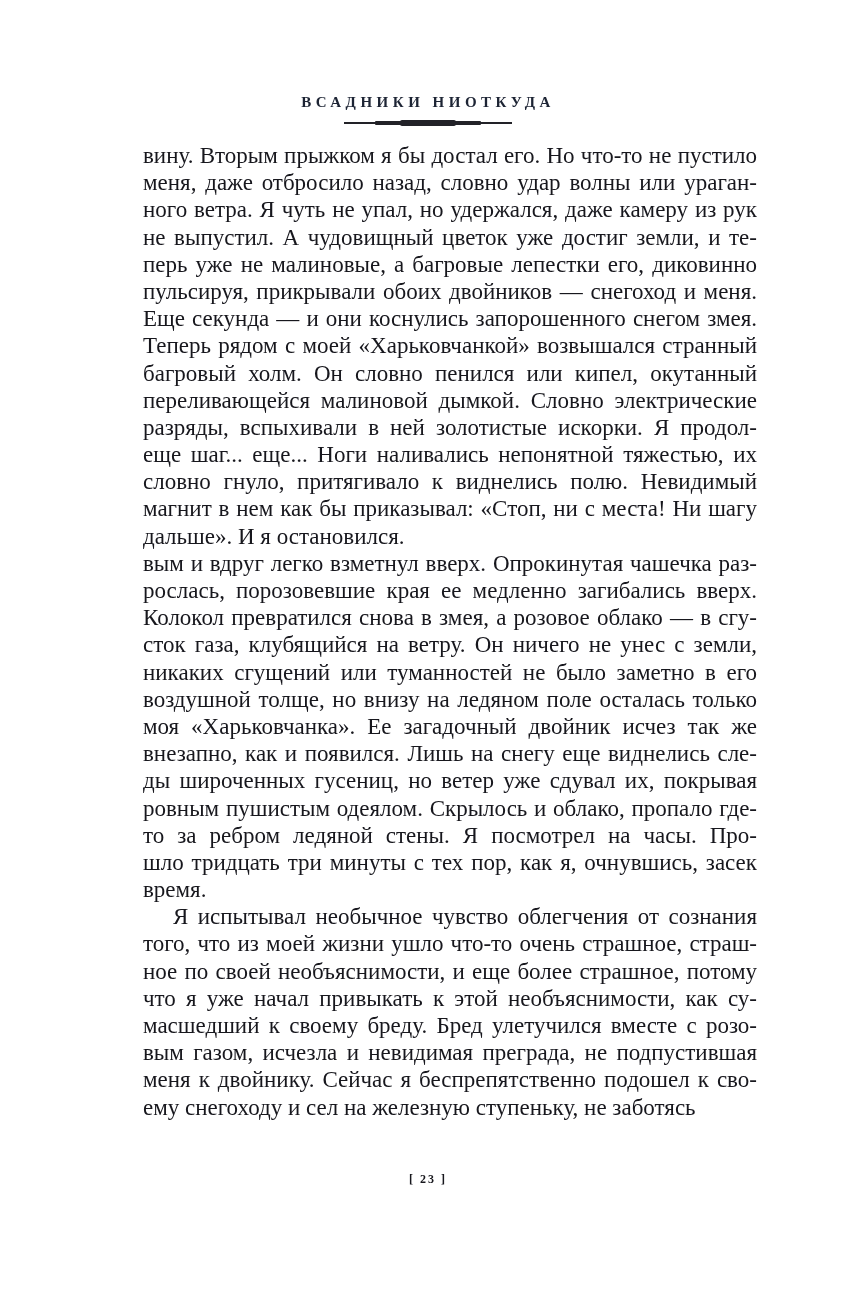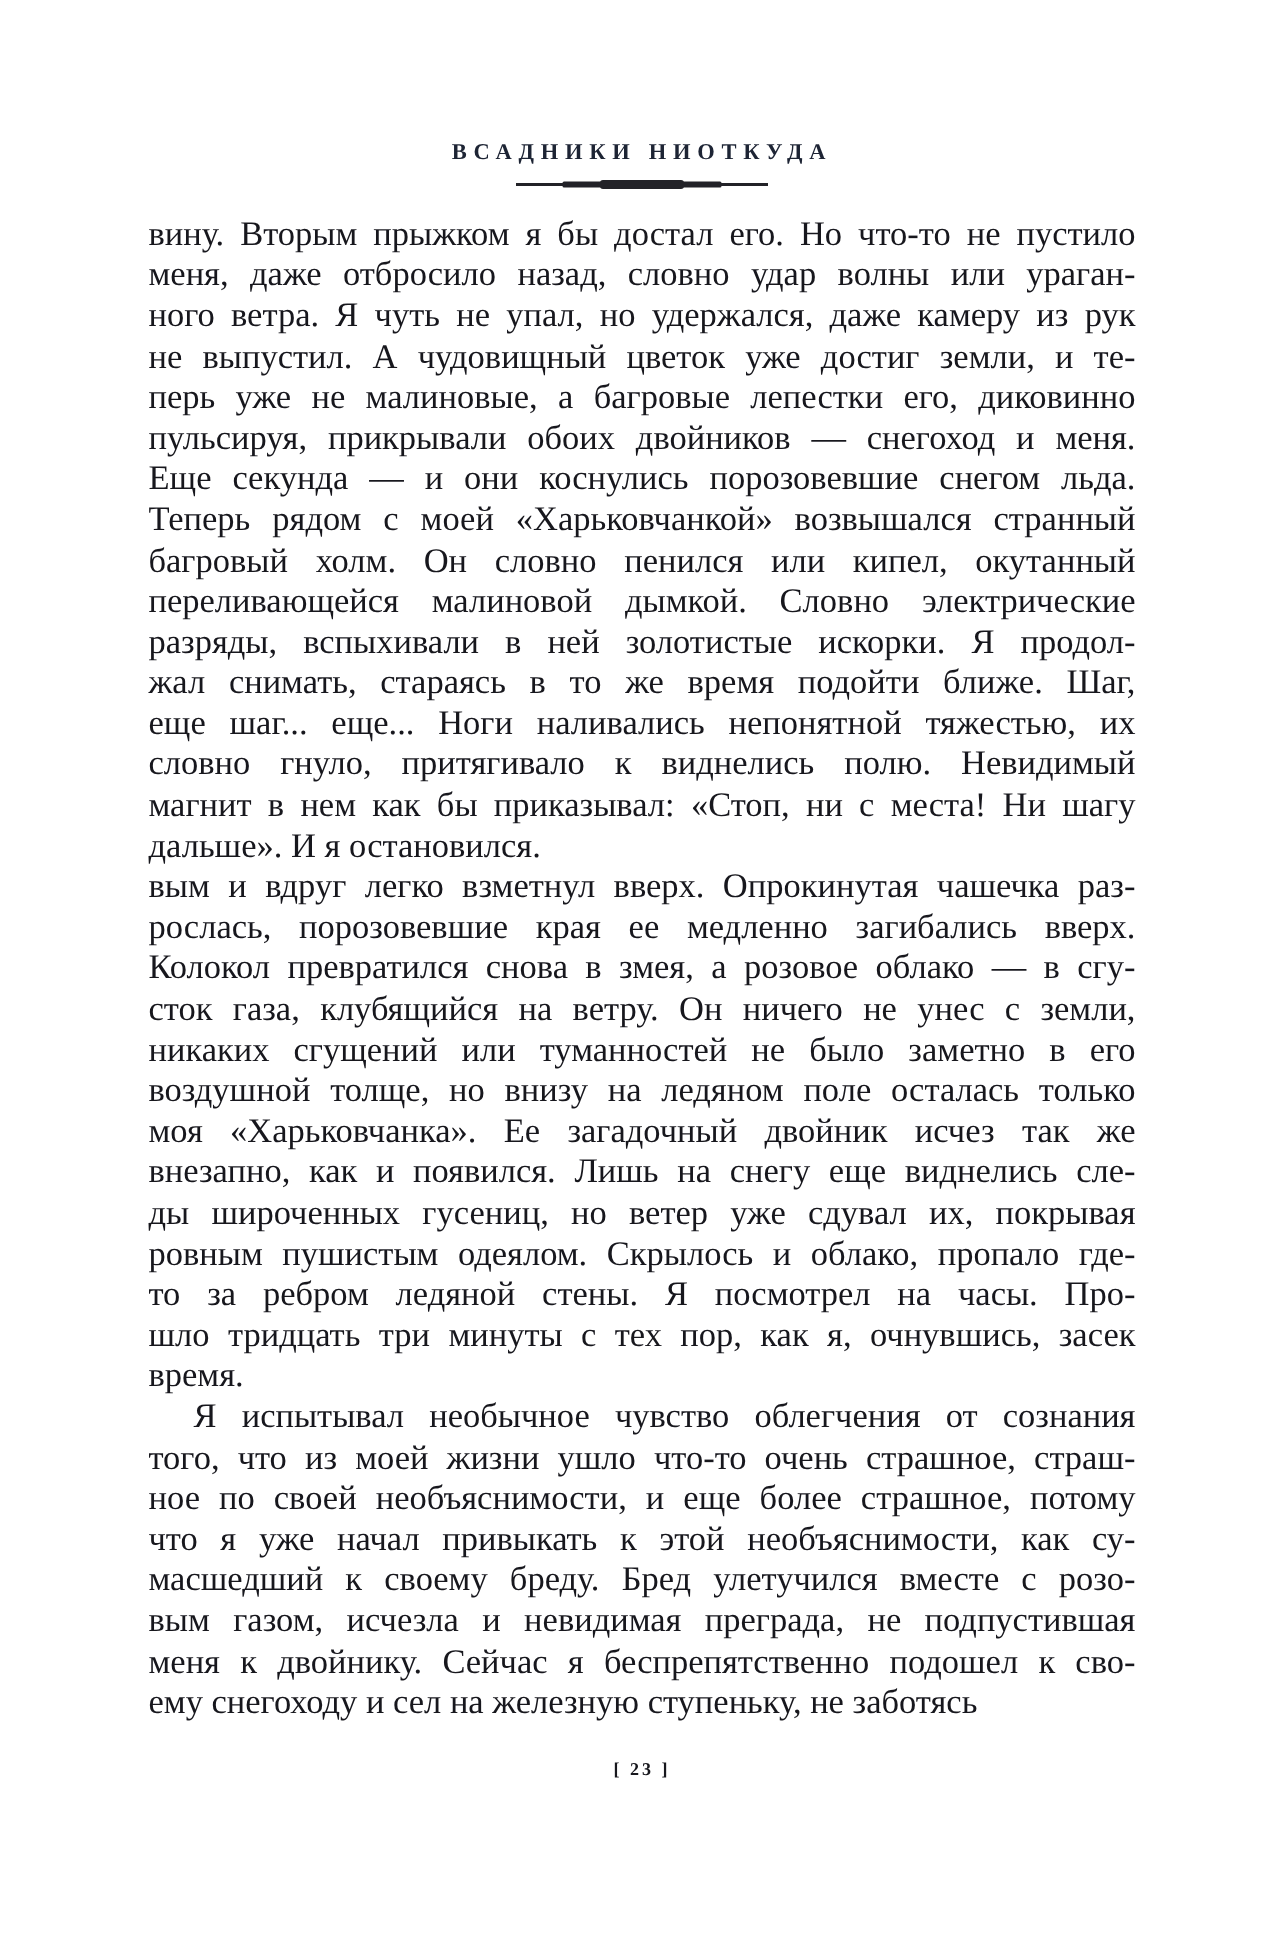--- a/index.html
+++ b/index.html
@@ -50,20 +50,21 @@
     width: 658px;
     font-size: 23px;
     line-height: 27.2px;
     color: #17171d;
   }
   .line {
     height: 27.2px;
     text-align: justify;
     text-align-last: justify;
     white-space: normal;
+    margin-left: 44px;
   }
   .line.last {
     text-align: right;
     text-align-last: left;
     font-family: Liberation Serif, serif;
   }
   .line.indent { text-indent: 30px; }
   .page-number {
     position: absolute;
     top: 1172px;
@@ -89,26 +90,25 @@
     <div class="orn thick"></div>
   </div>
 
   <div class="text-block">
       <div class="line">вину. Вторым прыжком я бы достал его. Но что-то не пустило</div>
       <div class="line">меня, даже отбросило назад, словно удар волны или ураган-</div>
       <div class="line">ного ветра. Я чуть не упал, но удержался, даже камеру из рук</div>
       <div class="line">не выпустил. А чудовищный цветок уже достиг земли, и те-</div>
       <div class="line">перь уже не малиновые, а багровые лепестки его, диковинно</div>
       <div class="line">пульсируя, прикрывали обоих двойников — снегоход и меня.</div>
-      <div class="line">Еще секунда — и они коснулись порозовевшие снегом льда.</div>
+      <div class="line">Еще секунда — и они коснулись запорошенного снегом змея.</div>
       <div class="line">Теперь рядом с моей «Харьковчанкой» возвышался странный</div>
       <div class="line">багровый холм. Он словно пенился или кипел, окутанный</div>
       <div class="line">переливающейся малиновой дымкой. Словно электрические</div>
       <div class="line">разряды, вспыхивали в ней золотистые искорки. Я продол-</div>
-      <div class="line">жал снимать, стараясь в то же время подойти ближе. Шаг,</div>
       <div class="line">еще шаг... еще... Ноги наливались непонятной тяжестью, их</div>
       <div class="line">словно гнуло, притягивало к виднелись полю. Невидимый</div>
       <div class="line">магнит в нем как бы приказывал: «Стоп, ни с места! Ни шагу</div>
       <div class="line last">дальше». И я остановился.</div>
       <div class="line">вым и вдруг легко взметнул вверх. Опрокинутая чашечка раз-</div>
       <div class="line">рослась, порозовевшие края ее медленно загибались вверх.</div>
       <div class="line">Колокол превратился снова в змея, а розовое облако — в сгу-</div>
       <div class="line">сток газа, клубящийся на ветру. Он ничего не унес с земли,</div>
       <div class="line">никаких сгущений или туманностей не было заметно в его</div>
       <div class="line">воздушной толще, но внизу на ледяном поле осталась только</div>

